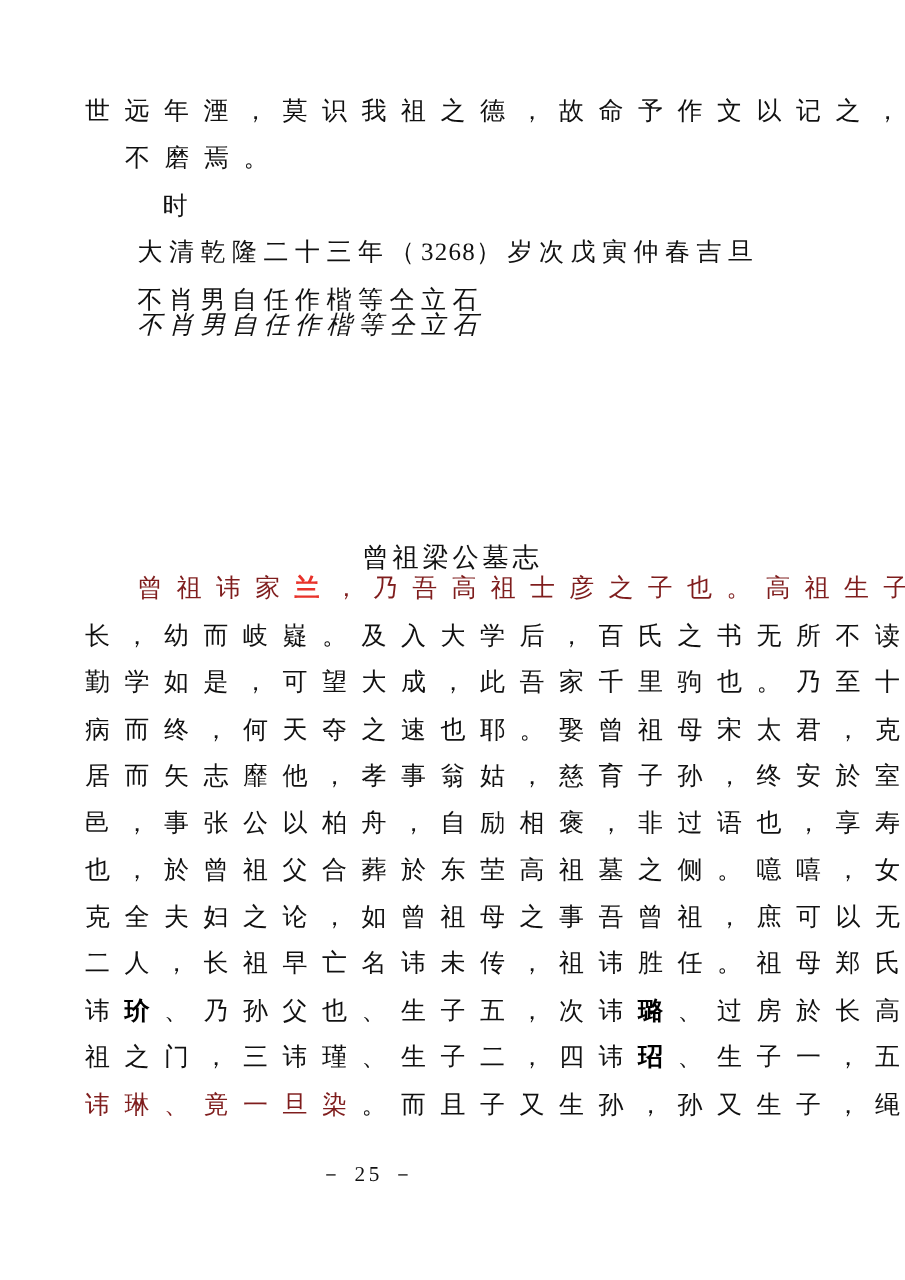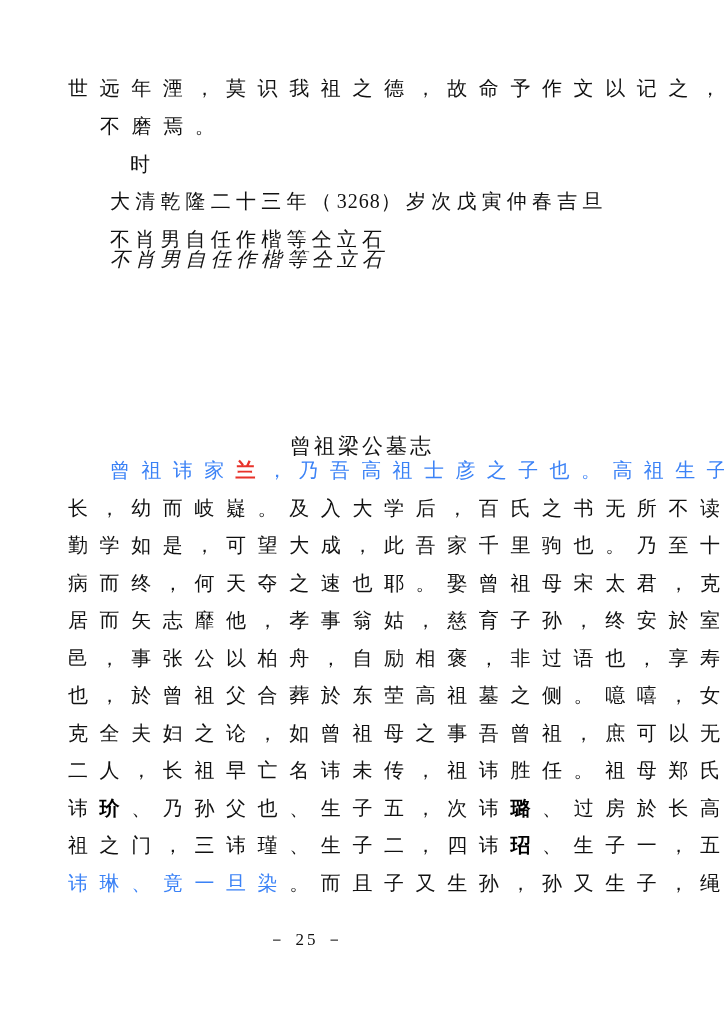--- a/index.html
+++ b/index.html
@@ -5,24 +5,24 @@
     html, body { margin: 0; padding: 0; background: #ffffff; }
     body { width: 724px; height: 1024px; position: relative; overflow: hidden;
            font-family: "DejaVu Serif", "Liberation Serif", serif; color: #111; }
     .page { position: absolute; left: 0; top: 0; width: 724px; height: 1024px; }
     .line { position: absolute; left: 68px; width: 600px; font-size: 20px;
             letter-spacing: 11.6px; white-space: nowrap; line-height: 26px; }
     .indent1 { left: 110px; }
     .indent-time { left: 130px; }
     .title { position: absolute; top: 416px; left: 0; width: 724px; text-align: center;
              font-size: 21px; letter-spacing: 3px; font-family: "DejaVu Sans", "Liberation Sans", sans-serif; margin-top: 16px; }
-    .red { color: #3b82f6; }
+    .red { color: #7f1d1d; }
     .bold { font-weight: bold; color: #000; }
     .pagenum { position: absolute; top: 928px; left: 0; width: 590px; text-align: center;
-               font-size: 17px; font-family: "Liberation Serif", serif; letter-spacing: 3px; margin-left: 12px; }
+               font-size: 17px; font-family: "Liberation Serif", serif; letter-spacing: 3px; }
     .lat { letter-spacing: 1px; font-family: "Liberation Serif", serif; }
   </style>
 </head>
 <body>
 
 <div class="page">
 
   <div class="line" style="top:75px;">世远年湮，莫识我祖之德，故命予作文以记之，予敬为述，叙以志</div>
   <div class="line" style="top:113px;margin-left:32px;">不磨焉。</div>
   <div class="line indent-time" style="top:151px;">时</div>

